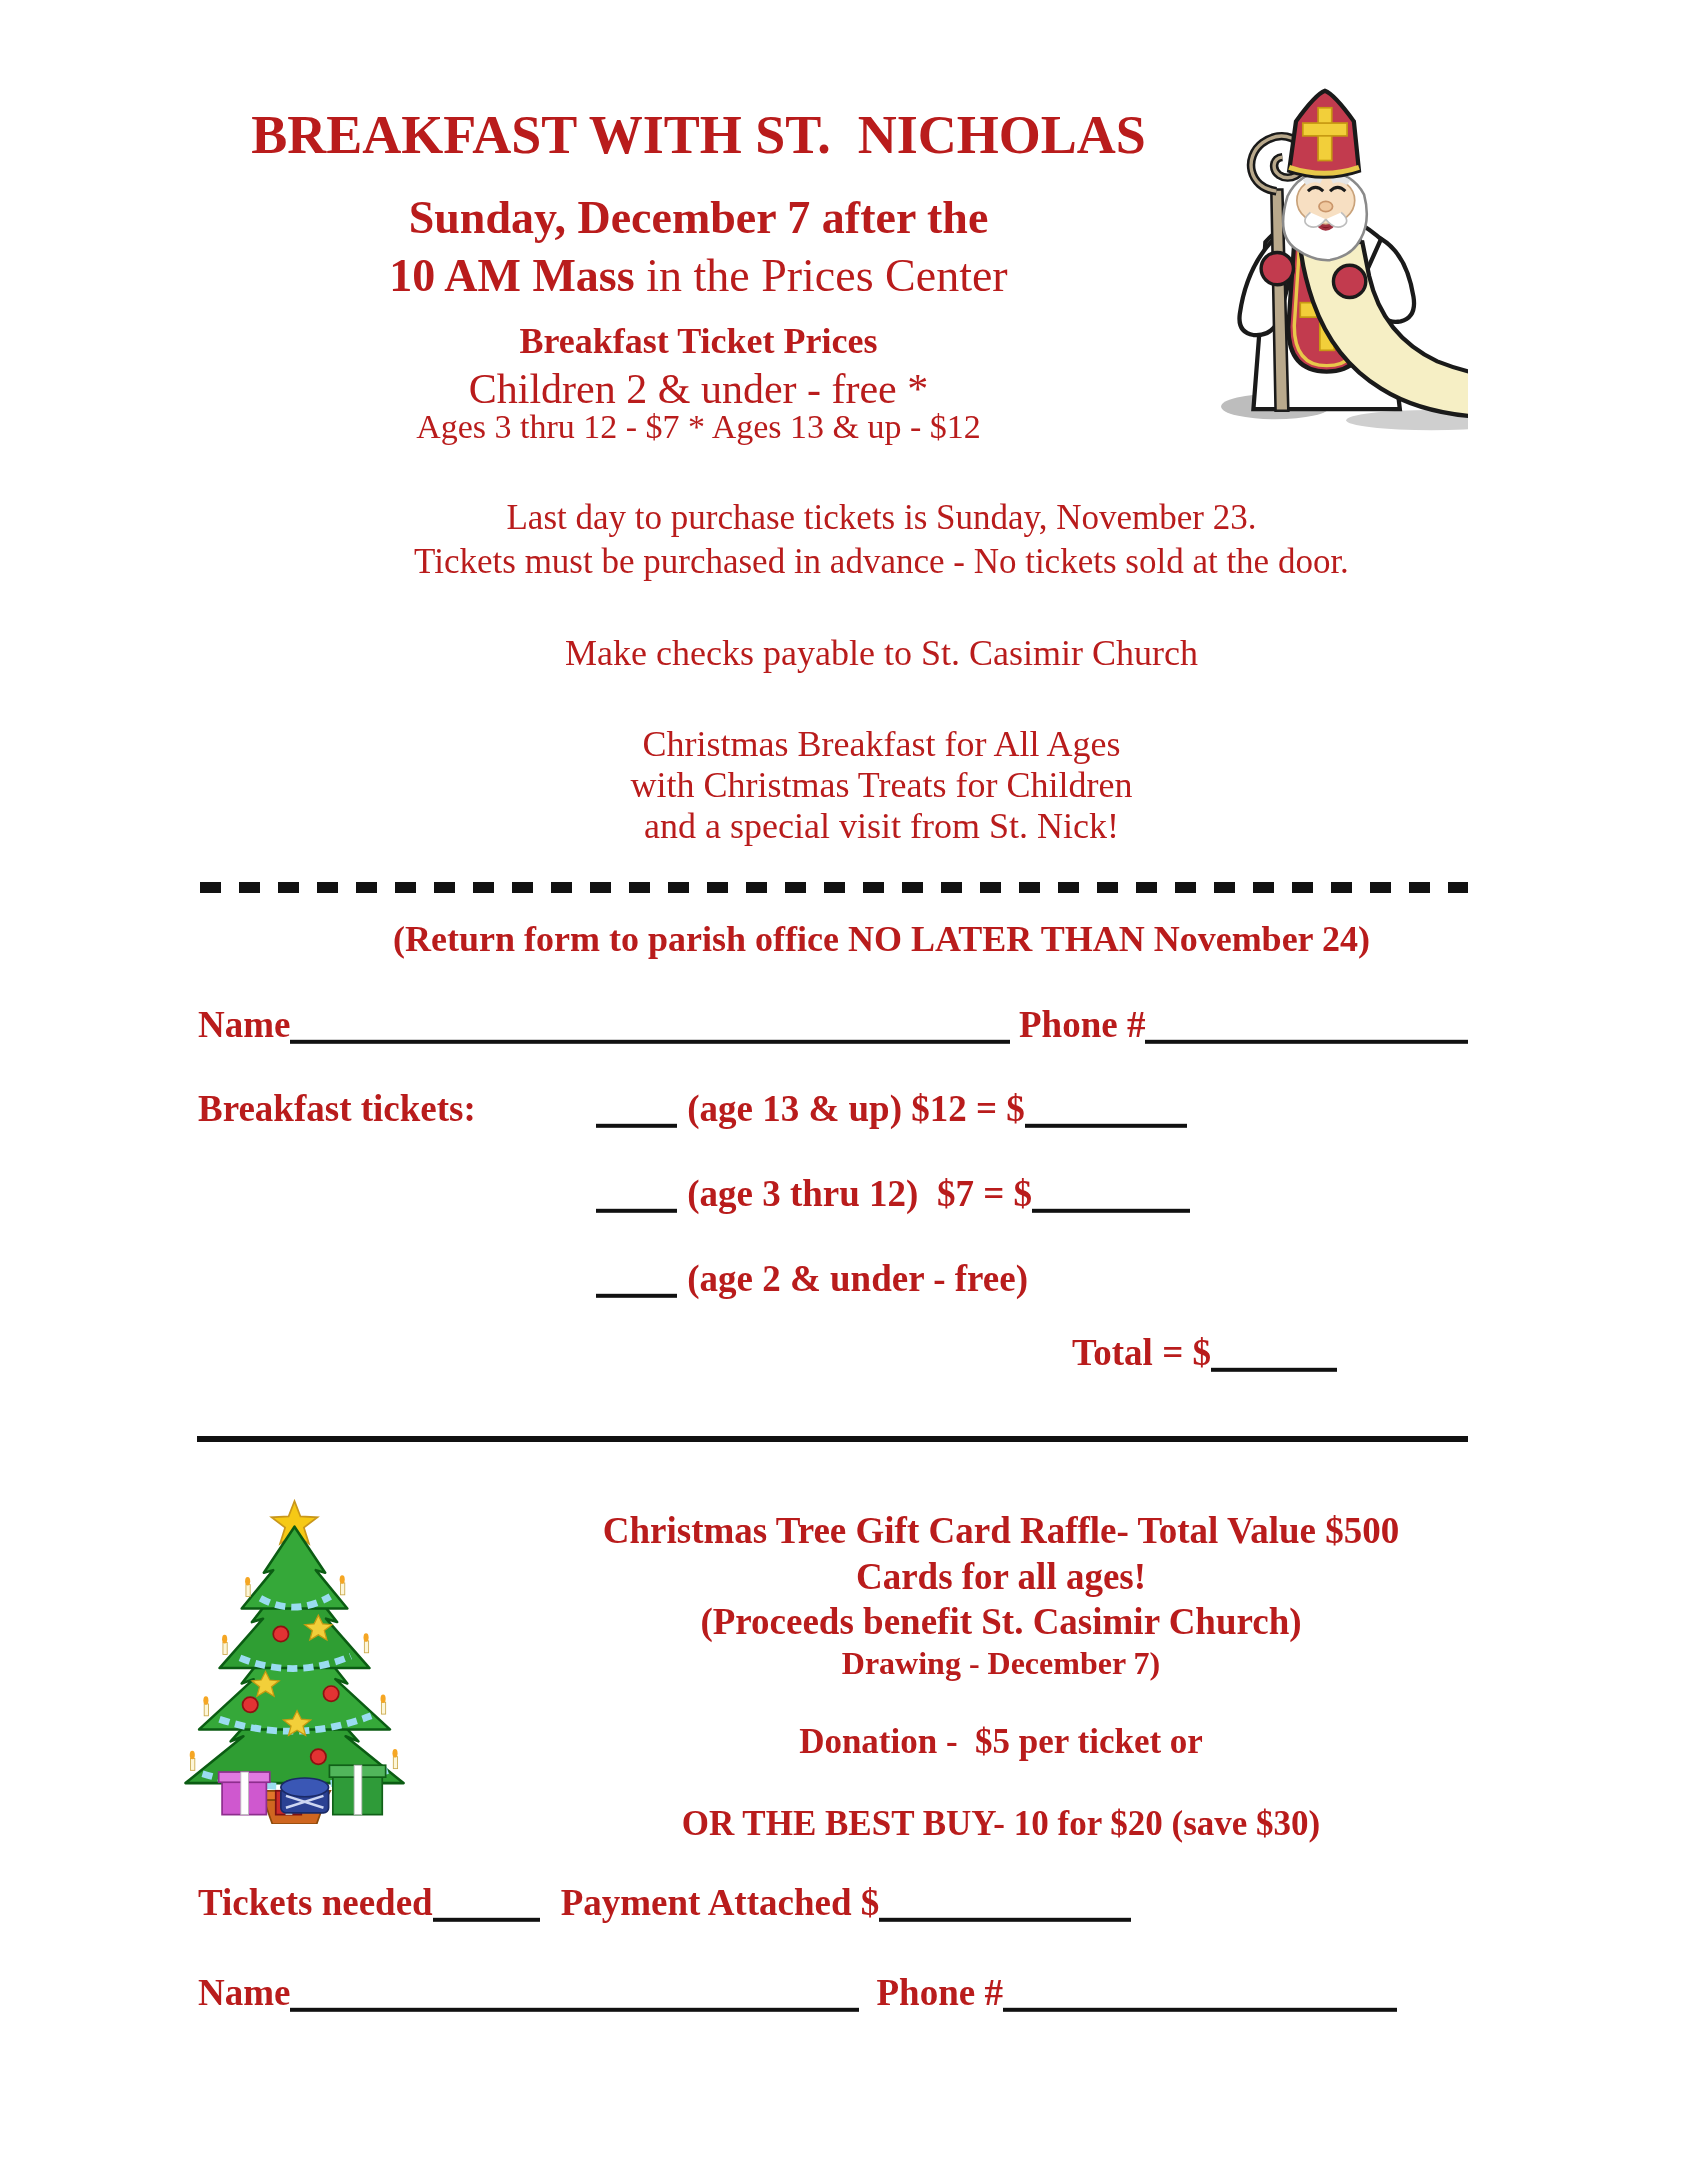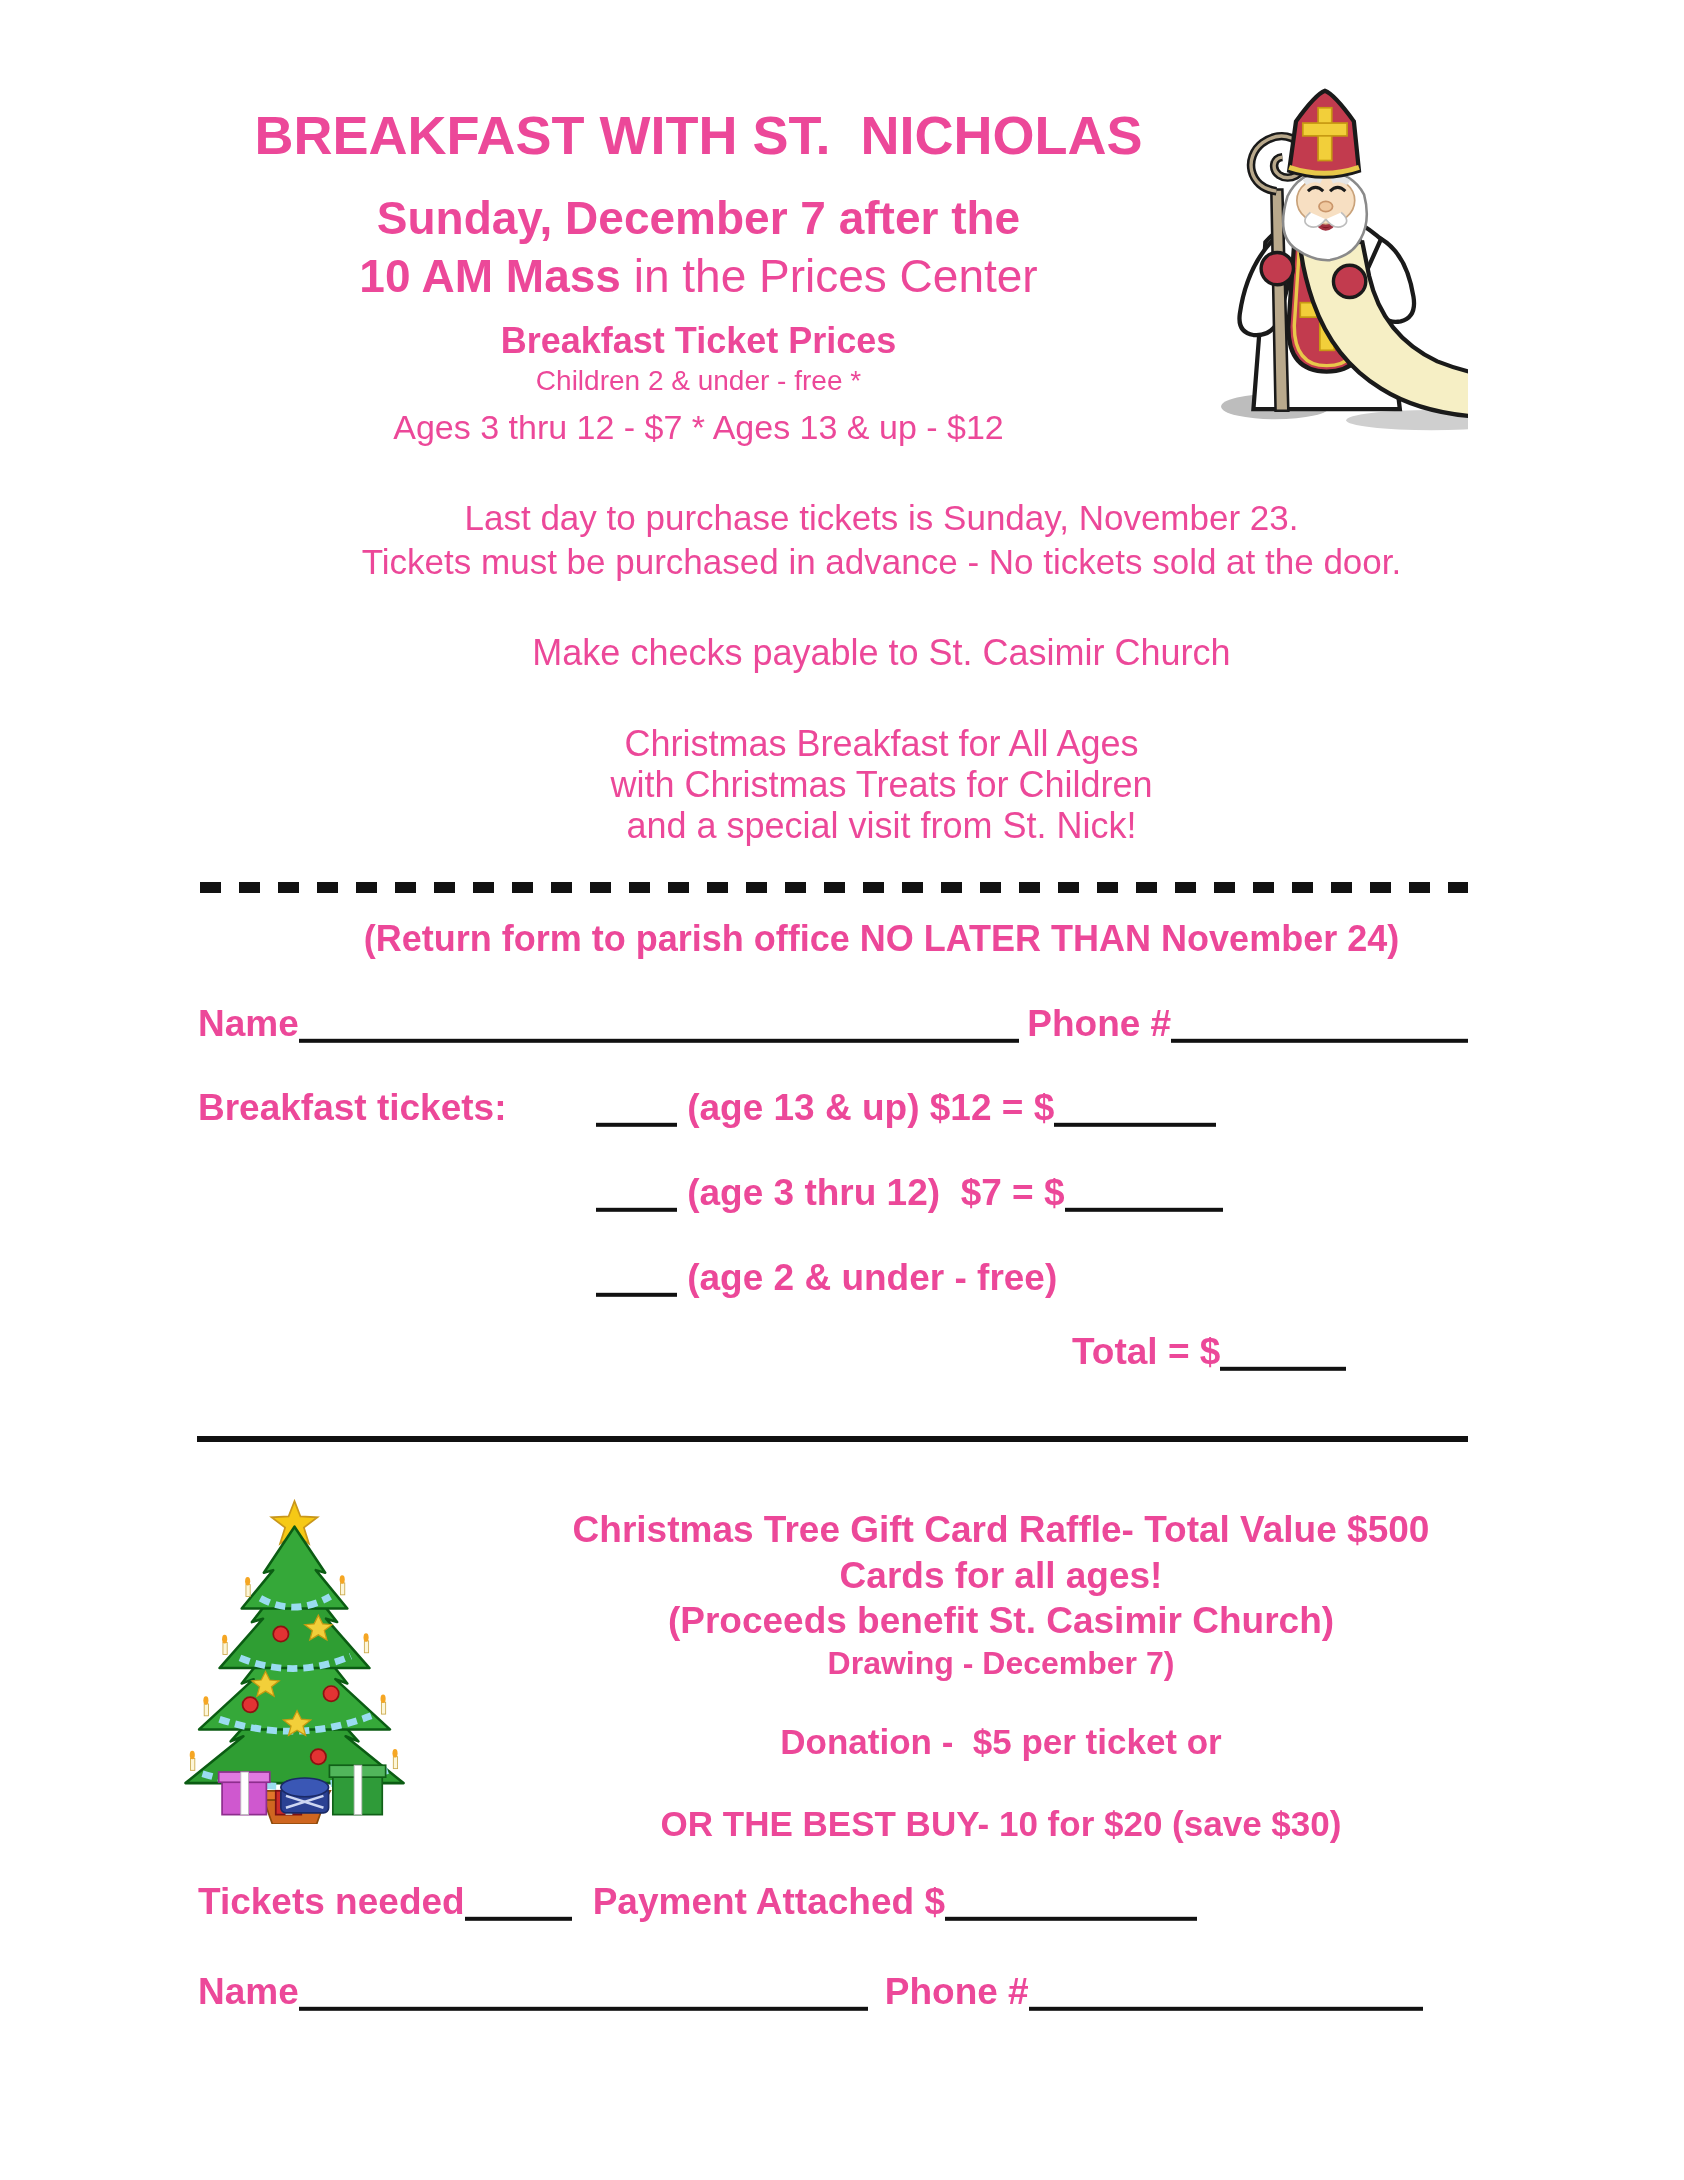--- a/index.html
+++ b/index.html
@@ -1,17 +1,17 @@
 <!DOCTYPE html>
 <html style="font-size:13.6px"><head>
 <meta charset="utf-8">
 <style>
   html,body{margin:0;padding:0;background:#fff;}
   .page{position:relative;width:1468px;height:2181px;background:#ffffff;
-        font-family:Liberation Sans, sans-serif;color:#ec4899;overflow:hidden;}
+        font-family:Liberation Serif, serif;color:#b91c1c;overflow:hidden;}
   .abs{position:absolute;white-space:nowrap;}
   .col{position:absolute;text-align:center;}
   .b{font-weight:bold;}
   .blank{display:inline-block;border-bottom:4.3px solid #111;transform:translateY(6.8px);}
   .dashed{position:absolute;height:11px;
           background:repeating-linear-gradient(to right,#111 0px,#111 21px,transparent 21px,transparent 39px);}
   .solid{position:absolute;height:6px;background:#111;}
   svg{display:block;}
 </style>
 </head>
@@ -68,21 +68,21 @@
       <path d="M88,112 Q129,126 170,112" fill="none" stroke="#e8c84a" stroke-width="6"></path>
       <rect x="122" y="42" width="16" height="62" fill="#f2cf3a" stroke="#c79a12" stroke-width="2"></rect>
       <rect x="104" y="60" width="52" height="15" fill="#f2cf3a" stroke="#c79a12" stroke-width="2"></rect>
 
       <circle cx="74" cy="231" r="19" fill="#c23b4e" stroke="#1a1a1a" stroke-width="4"></circle>
       <circle cx="159" cy="246" r="19" fill="#c23b4e" stroke="#1a1a1a" stroke-width="4"></circle>
     </svg>
   </div>
 
   <div class="col b" style="left:196px;top:320px;width:1005px;font-size:36px;">Breakfast Ticket Prices</div>
-  <div class="col" style="left:196px;top:365px;width:1005px;font-size:28px;">Children 2 &amp; under - free *</div>
+  <div class="col" style="left:196px;top:365px;width:1005px;font-size:42px;">Children 2 &amp; under - free *</div>
   <div class="col" style="left:196px;top:408px;width:1005px;font-size:34px;">Ages 3 thru 12 - $7 * Ages 13 &amp; up - $12</div>
 
   <div class="col" style="left:196px;top:498px;width:1371px;font-size:35px;">Last day to purchase tickets is Sunday, November 23.</div>
   <div class="col" style="left:196px;top:632px;width:1371px;font-size:36px;">Make checks payable to St. Casimir Church</div>
   <div class="col" style="left:196px;top:542px;width:1371px;font-size:35px;">Tickets must be purchased in advance - No tickets sold at the door.</div>
   <div class="col" style="left:196px;top:723px;width:1371px;font-size:36px;">Christmas Breakfast for All Ages</div>
   <div class="col" style="left:196px;top:805px;width:1371px;font-size:36px;">and a special visit from St. Nick!</div>
   <div class="col" style="left:196px;top:764px;width:1371px;font-size:36px;">with Christmas Treats for Children</div>
 
   <div class="dashed" style="left:200px;top:882px;width:1387px;"></div>

